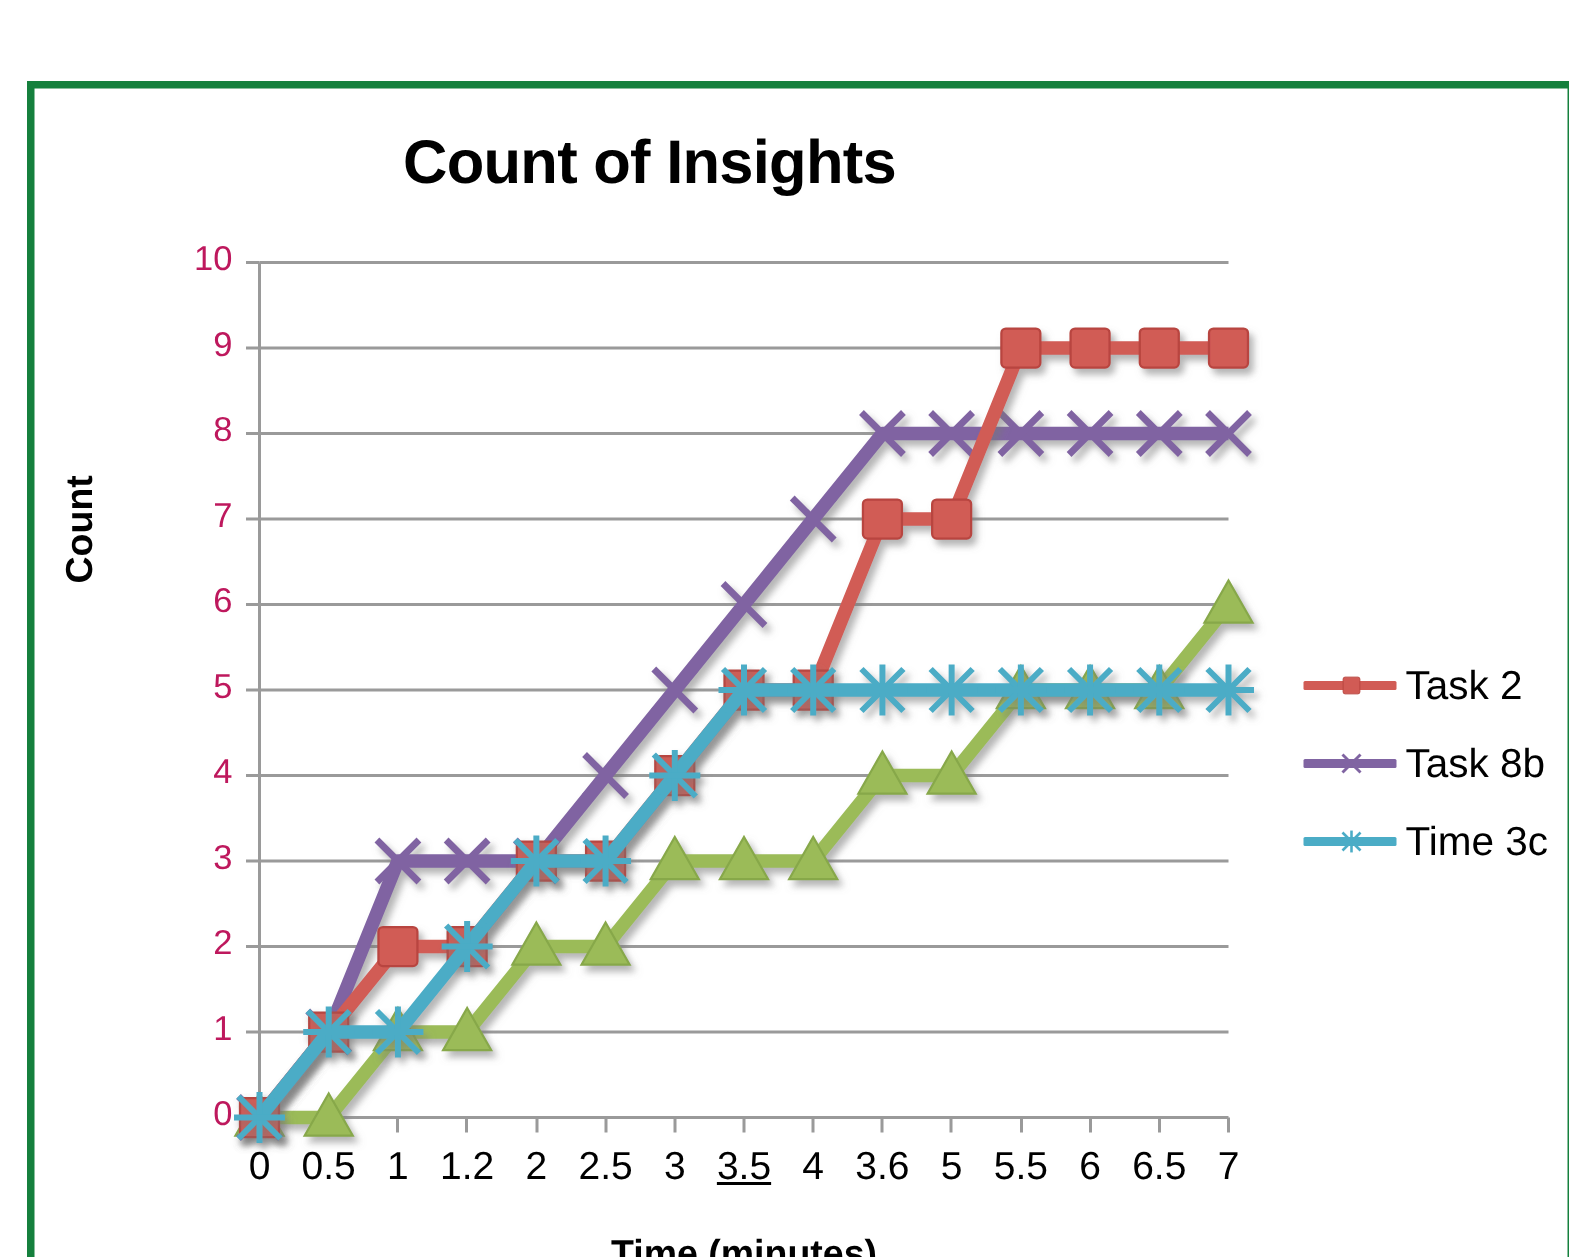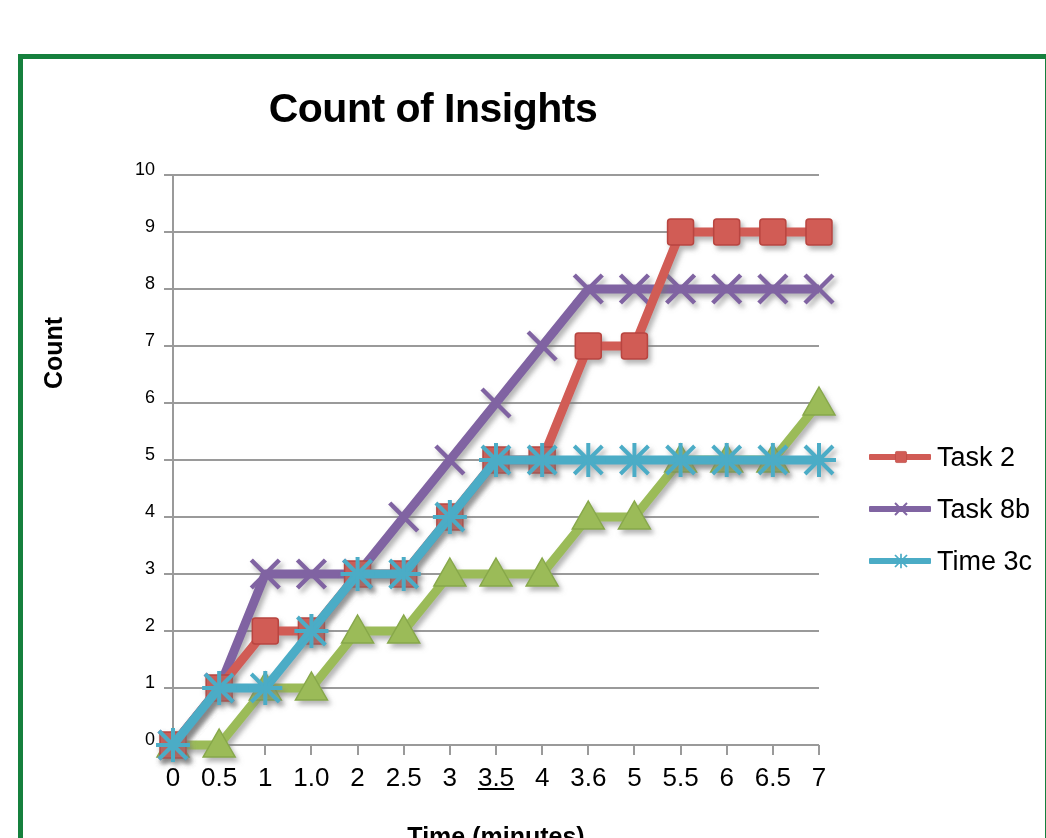--- a/index.html
+++ b/index.html
@@ -41,21 +41,21 @@
     position:absolute;left:-1px;top:0;
     width:2px;height:570px;background:#9a9a9a;
   }
   .ytick{
     position:absolute;left:-9px;width:9px;height:2px;background:#9a9a9a;
   }
   .ylabel{
     position:absolute;
     right:0;width:60px;
     text-align:right;
-    font-size:18px;color:#000000;
+    font-size:23px;color:#be185d;
     transform:translateY(-16px);
   }
   .xtick{
     position:absolute;top:570px;width:2px;height:10px;background:#9a9a9a;
   }
   .xlabel{
     position:absolute;top:586px;
     width:70px;margin-left:-35px;
     text-align:center;
     font-size:26px;color:#000;
@@ -427,21 +427,21 @@
       <div class="ylabel" style="top: 344px; left: 72px;">6</div>
       <div class="ylabel" style="top: 287px; left: 72px;">7</div>
       <div class="ylabel" style="top: 230px; left: 72px;">8</div>
       <div class="ylabel" style="top: 173px; left: 72px;">9</div>
       <div class="ylabel" style="top: 116px; left: 72px;">10</div>
     </div>
   <div id="xlabel-layer">
       <div class="xlabel" style="left: 150px; top: 703px;">0</div>
       <div class="xlabel" style="left: 196.143px; top: 703px;">0.5</div>
       <div class="xlabel" style="left: 242.286px; top: 703px;">1</div>
-      <div class="xlabel" style="left: 288.429px; top: 703px;">1.0</div>
+      <div class="xlabel" style="left: 288.429px; top: 703px;">1.2</div>
       <div class="xlabel" style="left: 334.571px; top: 703px;">2</div>
       <div class="xlabel" style="left: 380.714px; top: 703px;">2.5</div>
       <div class="xlabel" style="left: 426.857px; top: 703px;">3</div>
       <div class="xlabel" style="left: 473px; top: 703px; text-decoration: underline;">3.5</div>
       <div class="xlabel" style="left: 519.143px; top: 703px;">4</div>
       <div class="xlabel" style="left: 565.286px; top: 703px;">3.6</div>
       <div class="xlabel" style="left: 611.429px; top: 703px;">5</div>
       <div class="xlabel" style="left: 657.571px; top: 703px;">5.5</div>
       <div class="xlabel" style="left: 703.714px; top: 703px;">6</div>
       <div class="xlabel" style="left: 749.857px; top: 703px;">6.5</div>

